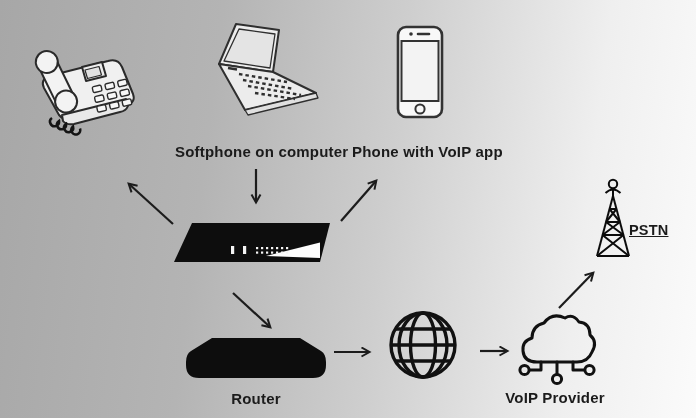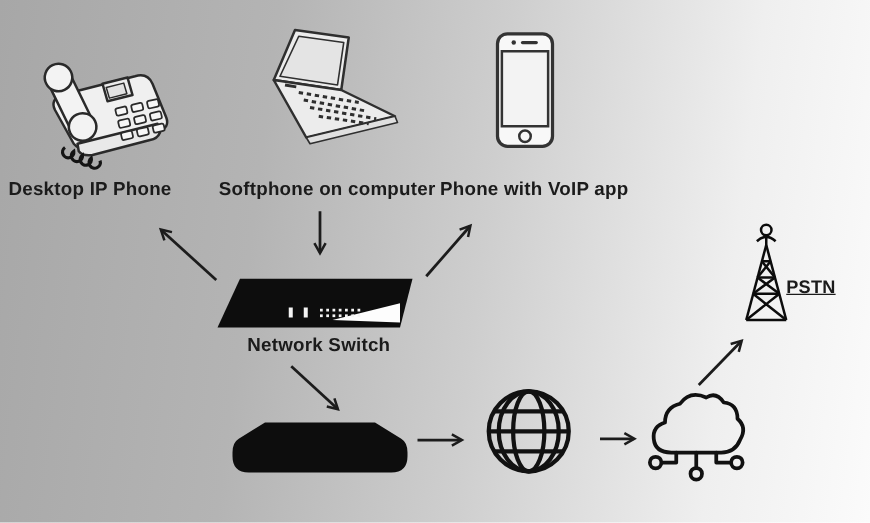--- a/index.html
+++ b/index.html
@@ -43,21 +43,20 @@
         <rect x="72" y="58" width="9" height="6" rx="1.5"></rect>
           <rect x="85" y="58" width="9" height="6" rx="1.5"></rect>
           <rect x="98" y="58" width="9" height="6" rx="1.5"></rect>
         <rect x="72" y="68" width="9" height="6" rx="1.5"></rect>
           <rect x="85" y="68" width="9" height="6" rx="1.5"></rect>
           <rect x="98" y="68" width="9" height="6" rx="1.5"></rect>
       </g>
       <path d="M30,82 a4.5,4.5 0 1 0 7,3 a4.5,4.5 0 1 0 7,3 a4.5,4.5 0 1 0 7,2.5 a4.5,4.5 0 1 0 7,2" fill="none" stroke="#141414" stroke-width="2.6"></path>
     </svg>
   </div>
-  <div class="node-label" style="left:2px;top:143px;width:140px;">Desktop IP Phone</div>
 
   <div class="node" style="left:211px;top:20px;">
     <svg class="icon" width="112" height="100" viewBox="0 0 112 100">
       <g stroke="#2f2f2f" stroke-width="2" fill="#ececec" stroke-linejoin="round">
         <polygon points="25,4 68,10 62,52 8,44"></polygon>
         <polygon points="28,9 64,14 59,48 13,41" fill="#e4e4e4" stroke-width="1.3"></polygon>
         <polygon points="8,44 62,52 105,73 34,90"></polygon>
         <polygon points="34,90 105,73 107,78 37,95" fill="#e0e0e0" stroke-width="1.3"></polygon>
       </g>
       <g stroke="#2f2f2f" stroke-width="2.4" fill="none">
@@ -99,27 +98,27 @@
         <rect x="84" y="30.5" width="2.2" height="2.2"></rect>
           <rect x="89" y="30.5" width="2.2" height="2.2"></rect>
           <rect x="94" y="30.5" width="2.2" height="2.2"></rect>
           <rect x="99" y="30.5" width="2.2" height="2.2"></rect>
           <rect x="104" y="30.5" width="2.2" height="2.2"></rect>
           <rect x="109" y="30.5" width="2.2" height="2.2"></rect>
           <rect x="114" y="30.5" width="2.2" height="2.2"></rect>
       </g>
     </svg>
   </div>
-  <div class="node-label" style="left:173px;top:268px;width:164px;">Network Switch</div>
 
   <div class="node" style="left:186px;top:338px;">
     <svg class="icon" width="140" height="40" viewBox="0 0 140 40">
       <path d="M26,0 H114 L135,13 Q140,16 140,24 V27 Q140,40 127,40 H13 Q0,40 0,27 V24 Q0,16 5,13 Z" fill="#0d0d0d"></path>
     </svg>
   </div>
+  <div class="node-label" style="left:186px;top:390px;width:140px;">Router</div>
 
   <div class="node" style="left:387px;top:309px;">
     <svg class="icon" width="72" height="72" viewBox="0 0 72 72">
       <g fill="none" stroke="#111" stroke-width="3.4">
         <circle cx="36" cy="36" r="32"></circle>
         <ellipse cx="36" cy="36" rx="12.5" ry="32"></ellipse>
         <ellipse cx="36" cy="36" rx="24" ry="32"></ellipse>
         <line x1="4" y1="36" x2="68" y2="36"></line>
         <line x1="9" y1="20" x2="63" y2="20"></line>
         <line x1="9" y1="52" x2="63" y2="52"></line>
@@ -133,20 +132,21 @@
         <path d="M22,56 Q9,56 8,45 Q7,35 17,32 Q17,20 29,17 Q37,6 50,12 Q58,7 64,16 Q75,17 75,29 Q83,36 77,46 Q73,56 62,56 Z"></path>
         <path d="M42,56 V68"></path>
           <circle cx="42" cy="73" r="4.6"></circle>
         <path d="M26,56 V64 H15"></path>
           <circle cx="9.5" cy="64" r="4.6"></circle>
         <path d="M58,56 V64 H69"></path>
           <circle cx="74.5" cy="64" r="4.6"></circle>
       </g>
     </svg>
   </div>
+  <div class="node-label" style="left:495px;top:389px;width:120px;">VoIP Provider</div>
 
   <div class="node" style="left:590px;top:176px;">
     <svg class="icon" width="46" height="86" viewBox="0 0 46 86">
       <g fill="none" stroke="#0c0c0c" stroke-width="2" stroke-linejoin="round">
         <circle cx="23" cy="8" r="4.2"></circle>
         <line x1="23" y1="12.5" x2="23" y2="20"></line>
         <path d="M15.5,17 Q23,10 30.5,17"></path>
         <line x1="23" y1="20" x2="7" y2="80"></line>
         <line x1="23" y1="20" x2="39" y2="80"></line>
         <line x1="19.5" y1="33" x2="26.5" y2="33"></line>

